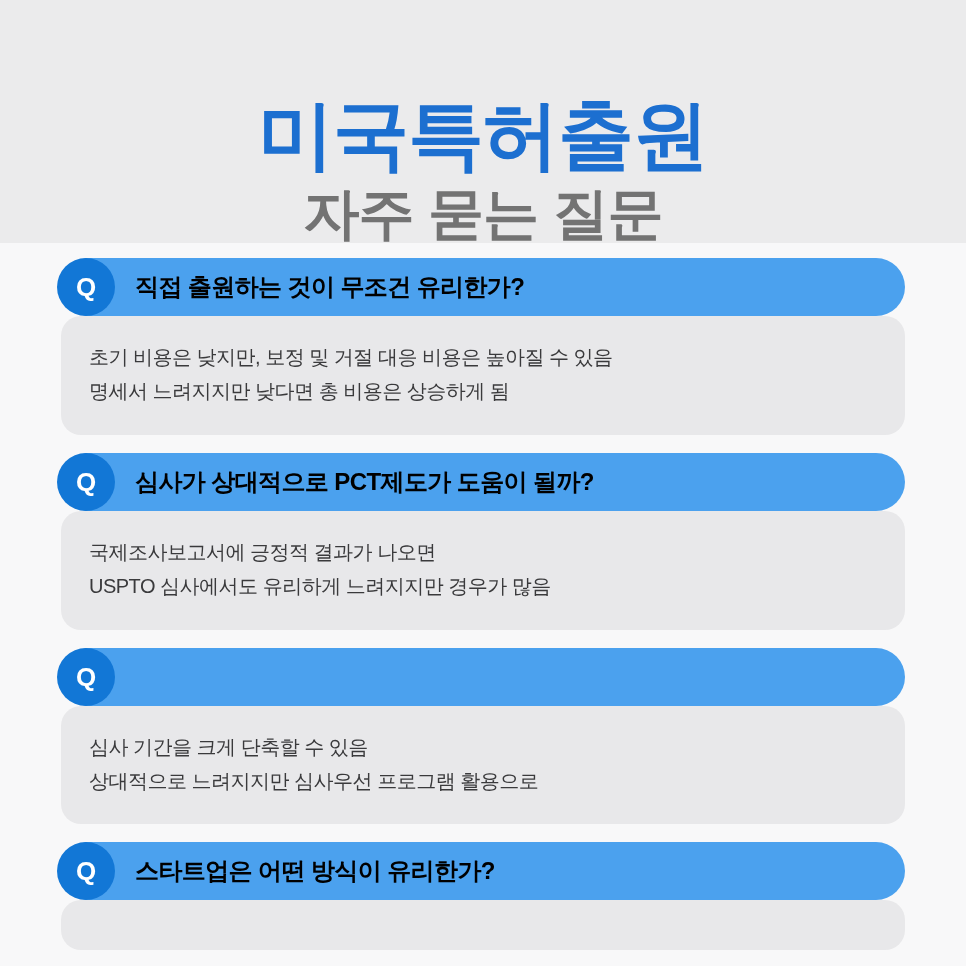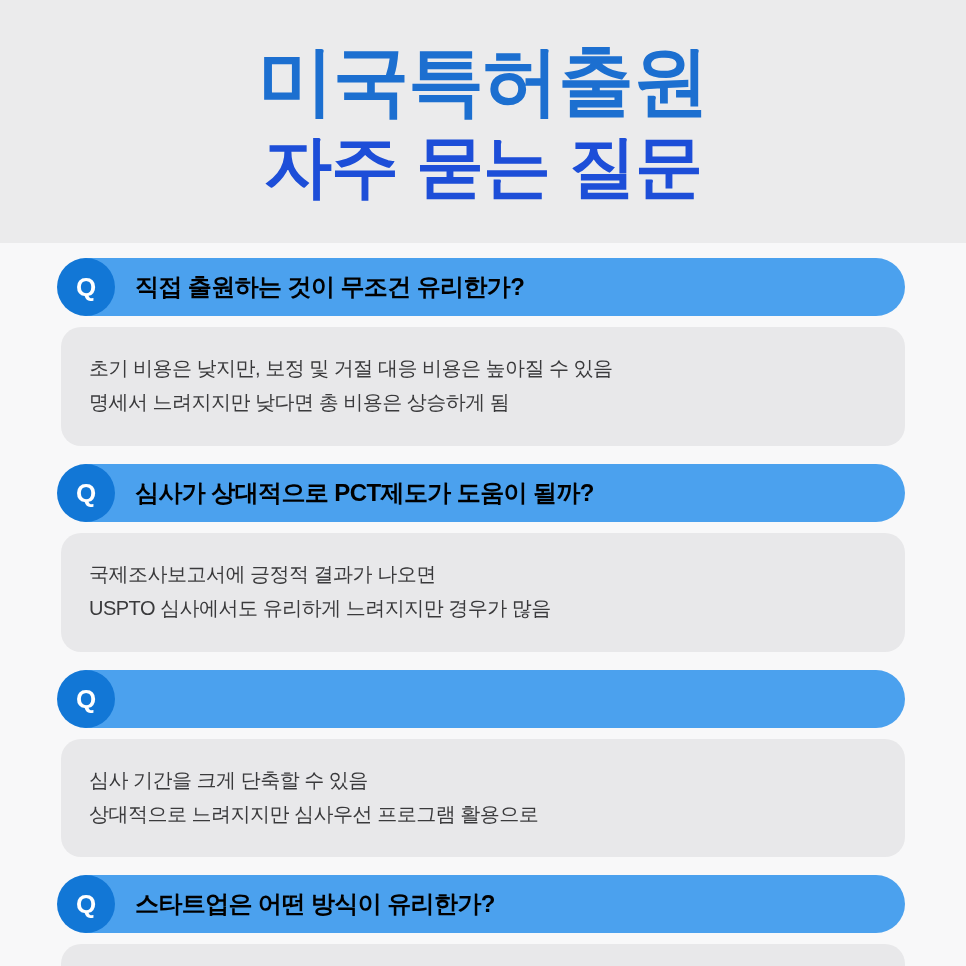--- a/index.html
+++ b/index.html
@@ -28,39 +28,39 @@
   .header {
     position: absolute;
     left: 0;
     top: 0;
     width: 966px;
     height: 243px;
     background: #ebebec;
     display: flex;
     flex-direction: column;
     align-items: center;
-    justify-content: center;
+    justify-content: flex-end;
     box-sizing: border-box;
   }
   .header-line {
     display: block;
     text-align: center;
     font-weight: bold;
     letter-spacing: -1px;
     line-height: 1.06;
     white-space: nowrap;
   }
   .title-1 {
     font-size: 76px;
     color: #1c6fd0;
     margin-bottom: 8px;
   }
   .title-2 {
-    font-size: 68px;
-    color: #1d4ed8;
+    font-size: 56px;
+    color: #737373;
   }
 
   
   .faq-body {
     position: absolute;
     left: 0;
     top: 243px;
     width: 966px;
     height: 723px;
     background: #f8f8f9;
@@ -108,21 +108,20 @@
     font-size: 24px;
     font-weight: bold;
     letter-spacing: -0.6px;
     margin-left: 74px;
     white-space: nowrap;
     line-height: 1.1;
   }
 
   
   .answer-box {
-    margin-top: 11px;
     margin-left: 4px;
     background: #e8e8ea;
     border-radius: 20px;
     padding: 24px 28px 26px 28px;
     box-sizing: border-box;
   }
   .answer-line {
     color: #3a3a3c;
     font-size: 20px;
     letter-spacing: -0.5px;

